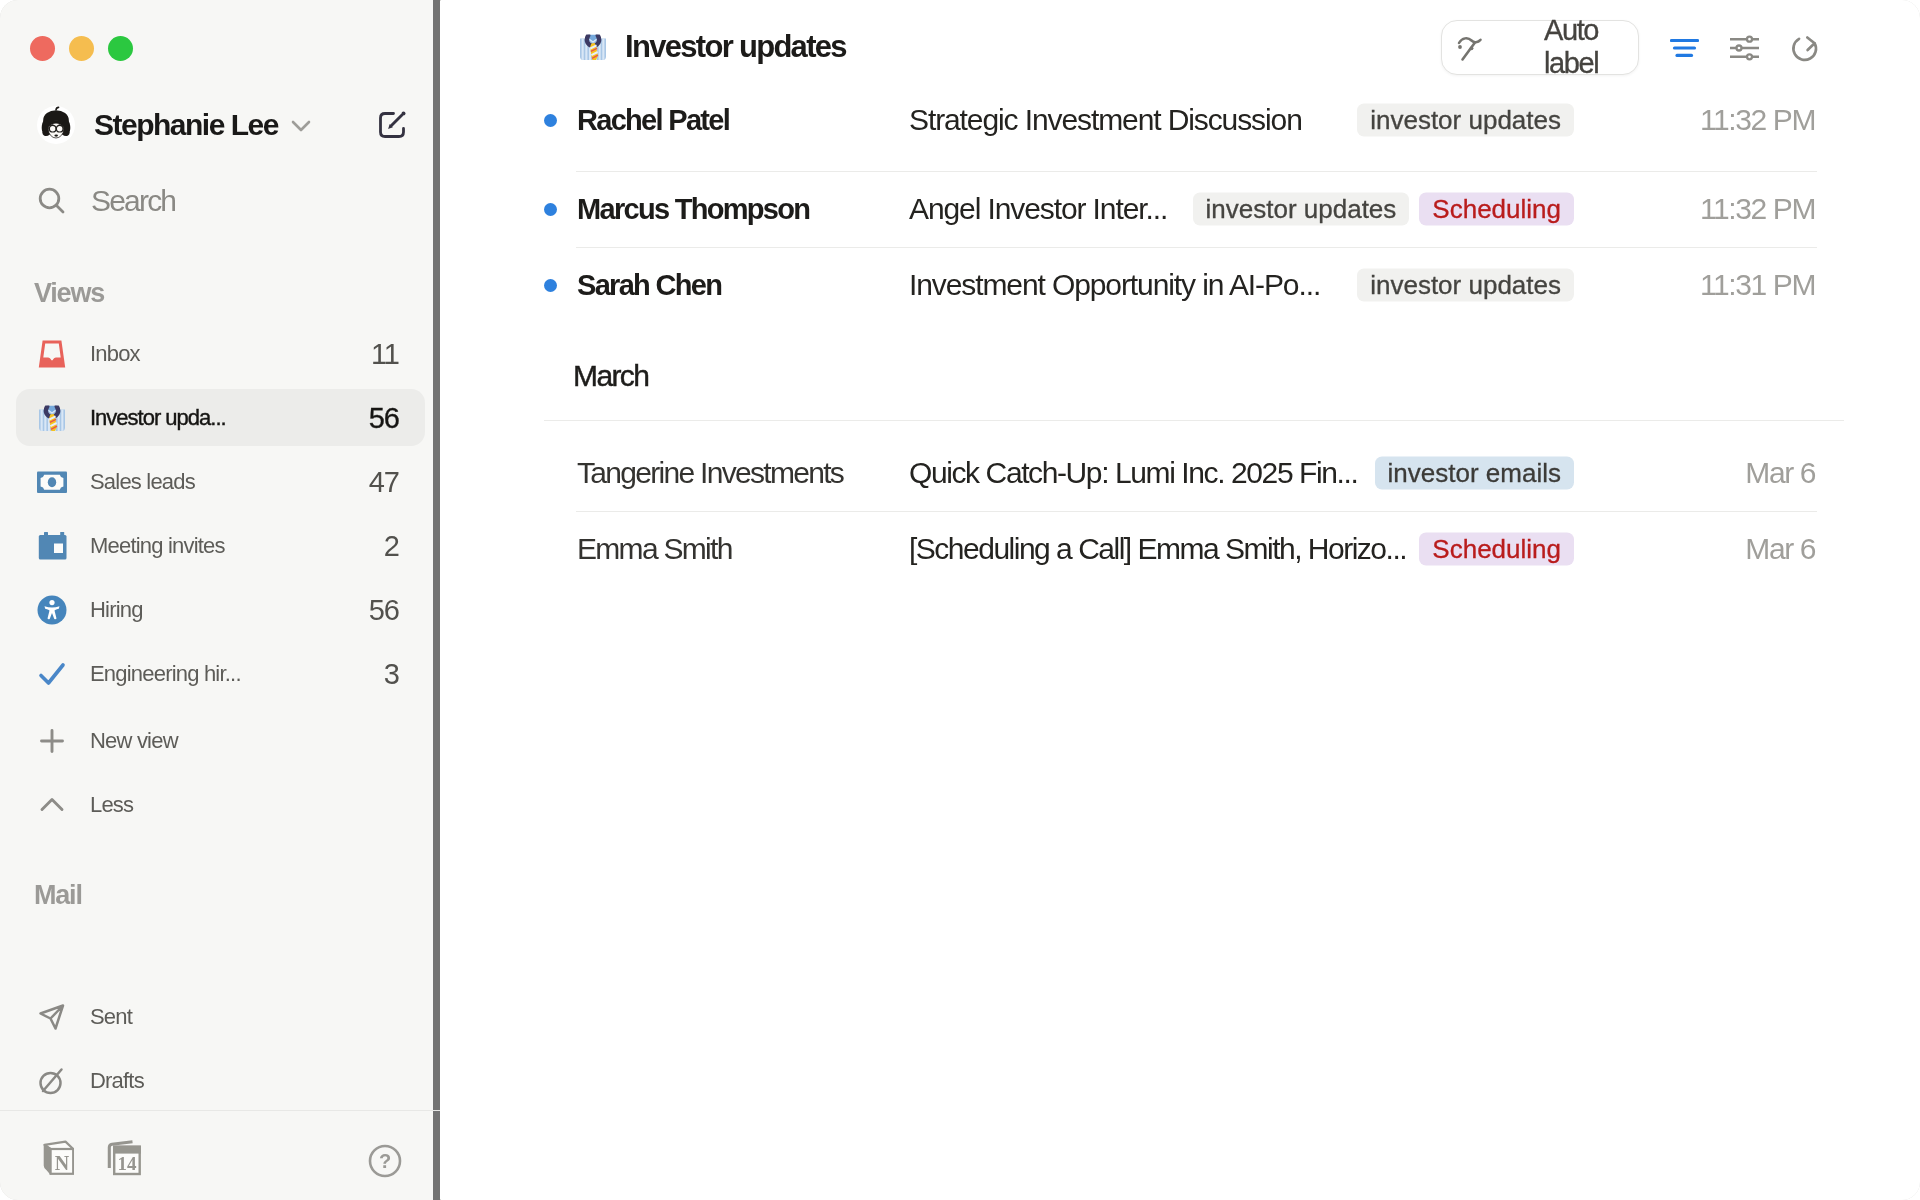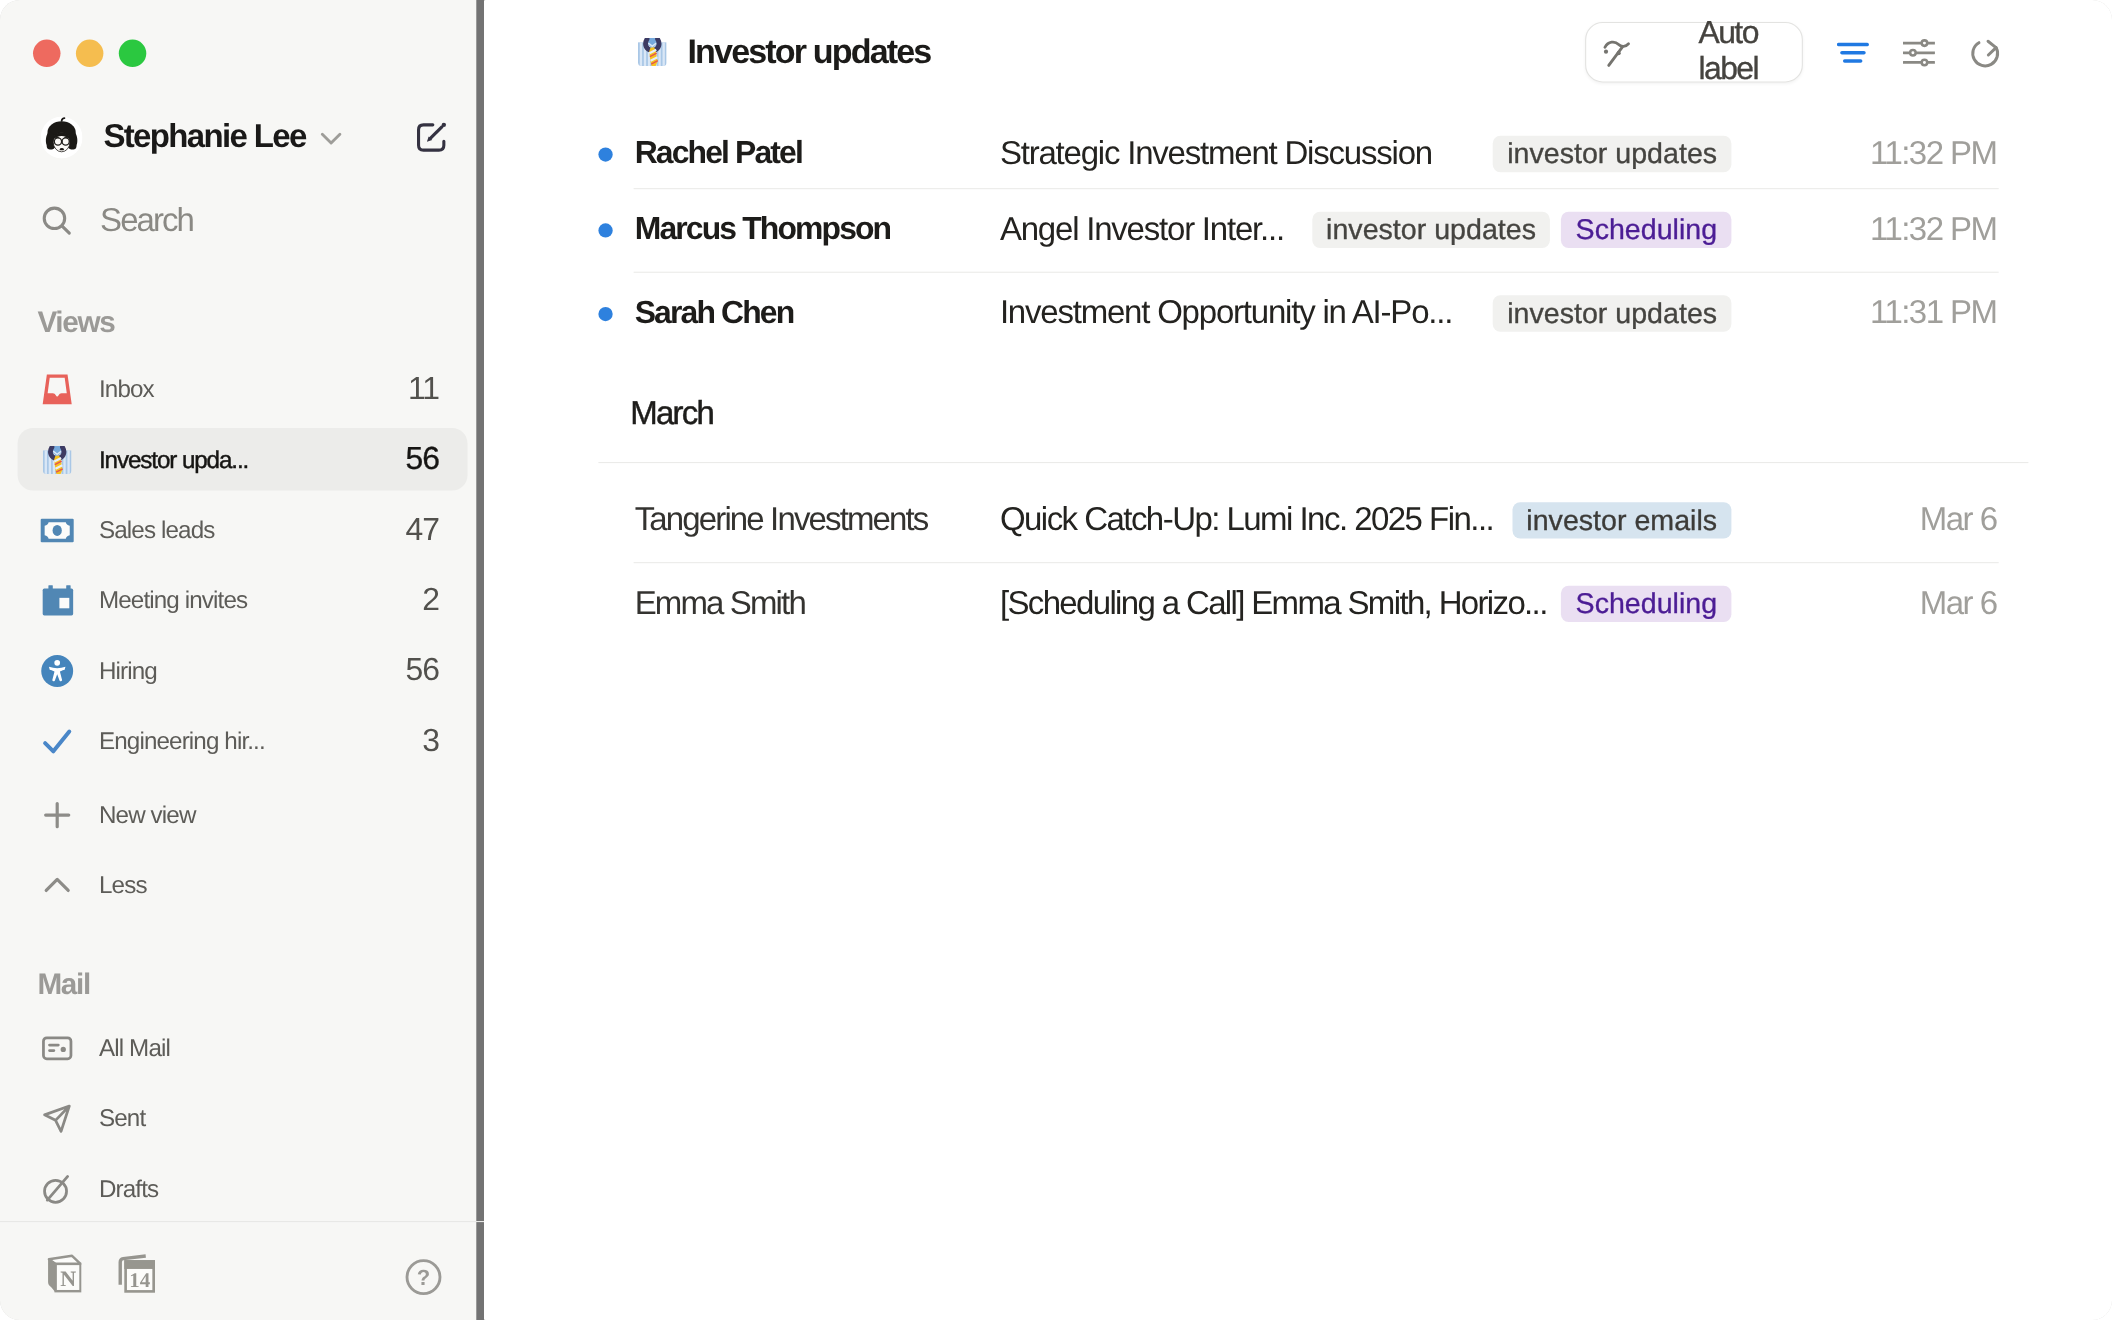--- a/index.html
+++ b/index.html
@@ -16,21 +16,21 @@
   .seclbl { position:absolute; left:34px; font-size:27px; font-weight:700; letter-spacing:-1.2px; color:#9B9A97; }
   
   .main { position:absolute; left:441px; top:0; width:1479px; height:1200px; background:#fff; }
   .erow { position:absolute; left:0; width:1479px; height:76px; }
   .dot { position:absolute; left:103px; top:50%; margin-top:-6.5px; width:13px; height:13px; border-radius:50%; background:#2E81DE; }
   .nm { position:absolute; left:136px; top:50%; transform:translateY(-50%); font-size:29px; letter-spacing:-1.7px; font-weight:700; color:#1D1C1A; white-space:nowrap; }
   .nm.rd { font-weight:400; font-size:30px; color:#343330; letter-spacing:-1.7px; }
   .sj { position:absolute; left:468px; top:50%; transform:translateY(-50%); font-size:30px; letter-spacing:-1.1px; color:#242320; white-space:nowrap; }
   .pills { position:absolute; right:346px; top:50%; transform:translateY(-50%); display:flex; gap:10px; }
   .pill { height:33px; line-height:33px; border-radius:7px; padding:0 13px; font-size:26px; letter-spacing:0px; color:#454440; background:#F1F1EF; white-space:nowrap; -webkit-text-stroke:0.3px currentColor; }
-  .pill.pu { background:#EADFF2; color:#4c1d95; }
+  .pill.pu { background:#EADFF2; color:#b91c1c; }
   .pill.bl { background:#D6E4EF; color:#3C3B38; }
   .tm { position:absolute; right:105px; top:50%; transform:translateY(-50%); font-size:30px; letter-spacing:-1.4px; color:#A09F9B; }
   .sep { position:absolute; height:1px; background:#EBEBE9; }
 </style>
 </head>
 <body>
 <div class="win">
   <div class="sidebar">
     <div class="tl" style="left:30px; background:#EE6A5F;"></div>
     <div class="tl" style="left:69px; background:#F5BD4F;"></div>
@@ -158,28 +158,20 @@
     </div>
     <div class="srow" style="top:773px;">
       <svg class="ic" viewBox="0 0 32 32">
           <path d="M6 20.5 L16 10.5 L26 20.5" fill="none" stroke="#8D8C88" stroke-width="2.9" stroke-linecap="round" stroke-linejoin="round"></path>
         </svg>
       <span class="lbl">Less</span>
     </div>
 
     <div class="seclbl" style="top:880px;">Mail</div>
 
-    <div class="srow" style="top:921px;">
-      <svg class="ic" viewBox="0 0 32 32">
-          <rect x="3.5" y="6.5" width="25" height="19" rx="3" fill="none" stroke="#8A8985" stroke-width="2.5"></rect>
-          <path d="M9 13 H17 M9 18 H13" stroke="#8A8985" stroke-width="2.5" stroke-linecap="round"></path>
-          <circle cx="21.5" cy="17" r="2.4" fill="#8A8985"></circle>
-        </svg>
-      <span class="lbl">All Mail</span>
-    </div>
     <div class="srow" style="top:1049px;">
       <svg class="ic" viewBox="0 0 32 32">
           <circle cx="14.5" cy="18" r="10" fill="none" stroke="#8A8985" stroke-width="2.5"></circle>
           <path d="M7 26 L25.5 4.5" stroke="#8A8985" stroke-width="2.5" stroke-linecap="round"></path>
         </svg>
       <span class="lbl">Drafts</span>
     </div>
     <div class="srow" style="top:985px;">
       <svg class="ic" viewBox="0 0 32 32">
           <path d="M4.5 12.5 L27 4.5 L19.5 27.5 L14.5 17.5 Z M14.5 17.5 L27 4.5" fill="none" stroke="#8A8985" stroke-width="2.5" stroke-linejoin="round"></path>
@@ -264,21 +256,21 @@
       <circle cx="19.5" cy="6.2" r="2.5" fill="#fff" stroke="#8A8984" stroke-width="2.3"></circle>
       <circle cx="9" cy="15" r="2.5" fill="#fff" stroke="#8A8984" stroke-width="2.3"></circle>
       <circle cx="19.5" cy="23.8" r="2.5" fill="#fff" stroke="#8A8984" stroke-width="2.3"></circle>
     </svg>
 
     <svg class="abs" style="left:1350px; top:34px;" width="28" height="30" viewBox="0 0 28 30">
       <path d="M8.05 4.8 A11.3 11.3 0 1 0 23.7 9.3" fill="none" stroke="#8A8984" stroke-width="2.7" stroke-linecap="round"></path>
       <path d="M16.3 3.5 L23.6 9.3 L16.6 16.0" fill="none" stroke="#8A8984" stroke-width="2.7" stroke-linecap="round" stroke-linejoin="round"></path>
     </svg>
 
-    <div class="erow" style="top:102px;">
+    <div class="erow" style="top:82px;">
       <span class="dot"></span>
       <span class="nm">Rachel Patel</span>
       <span class="sj">Strategic Investment Discussion</span>
       <span class="pills">
           <span class="pill">investor updates</span>
         </span>
       <span class="tm">11:32 PM</span>
     </div>
     <div class="sep" style="left:135px; top:171px; width:1241px;"></div>
     <div class="erow" style="top:171px;">

